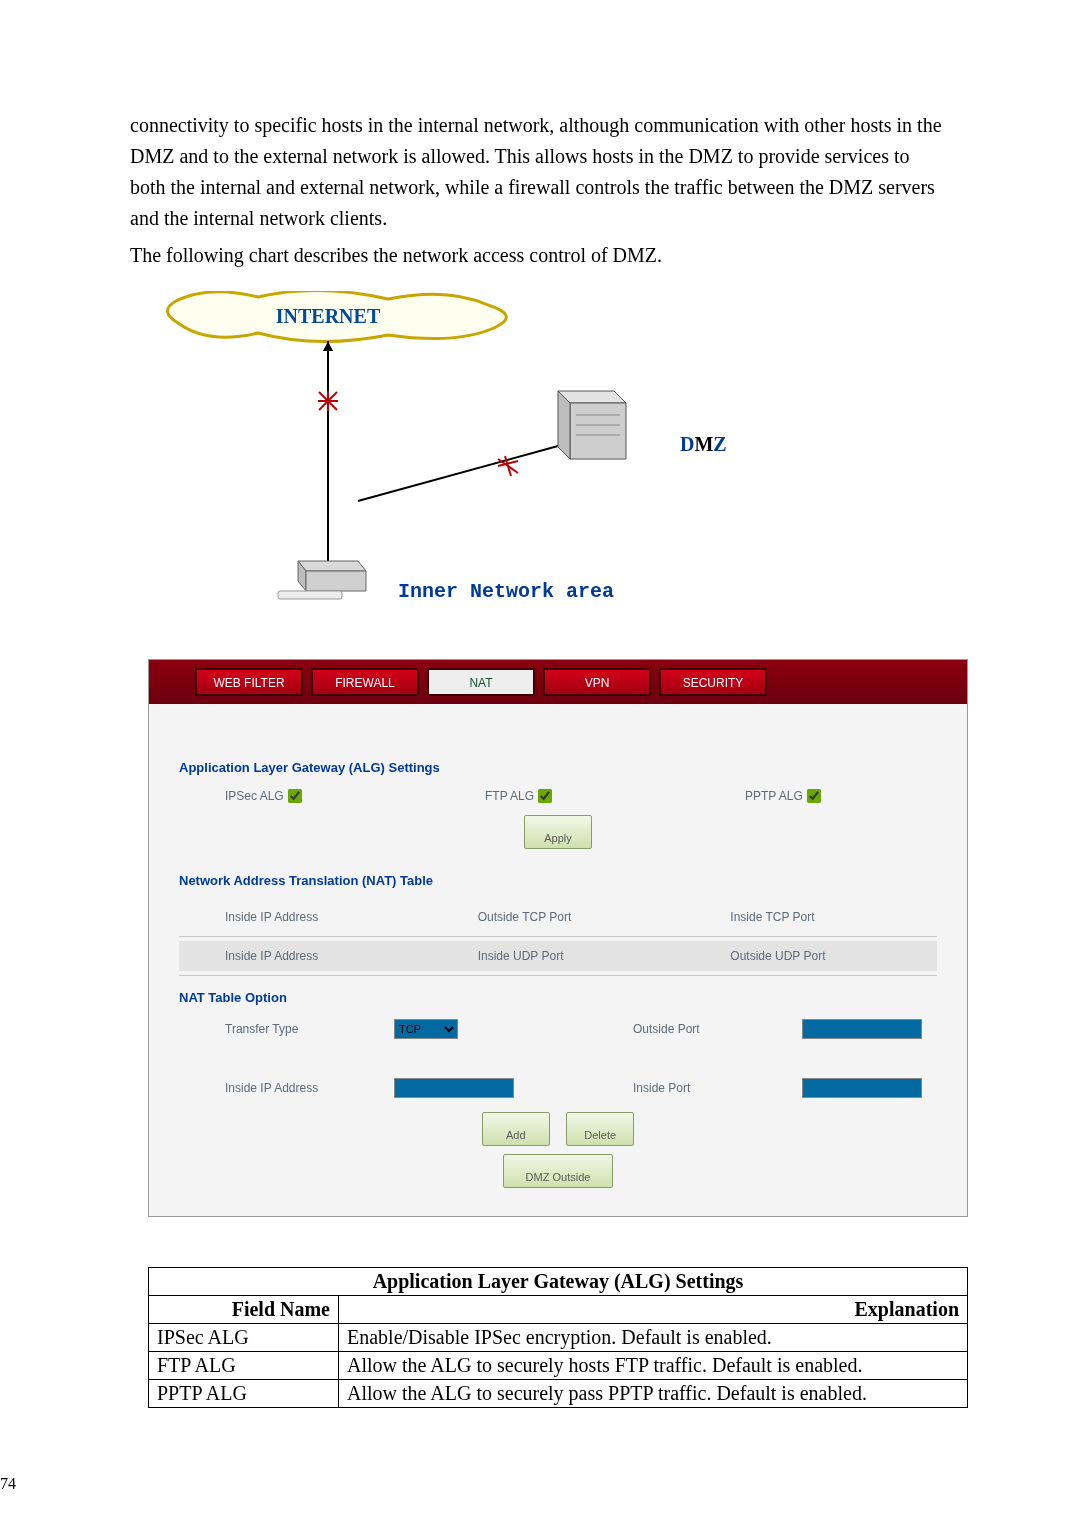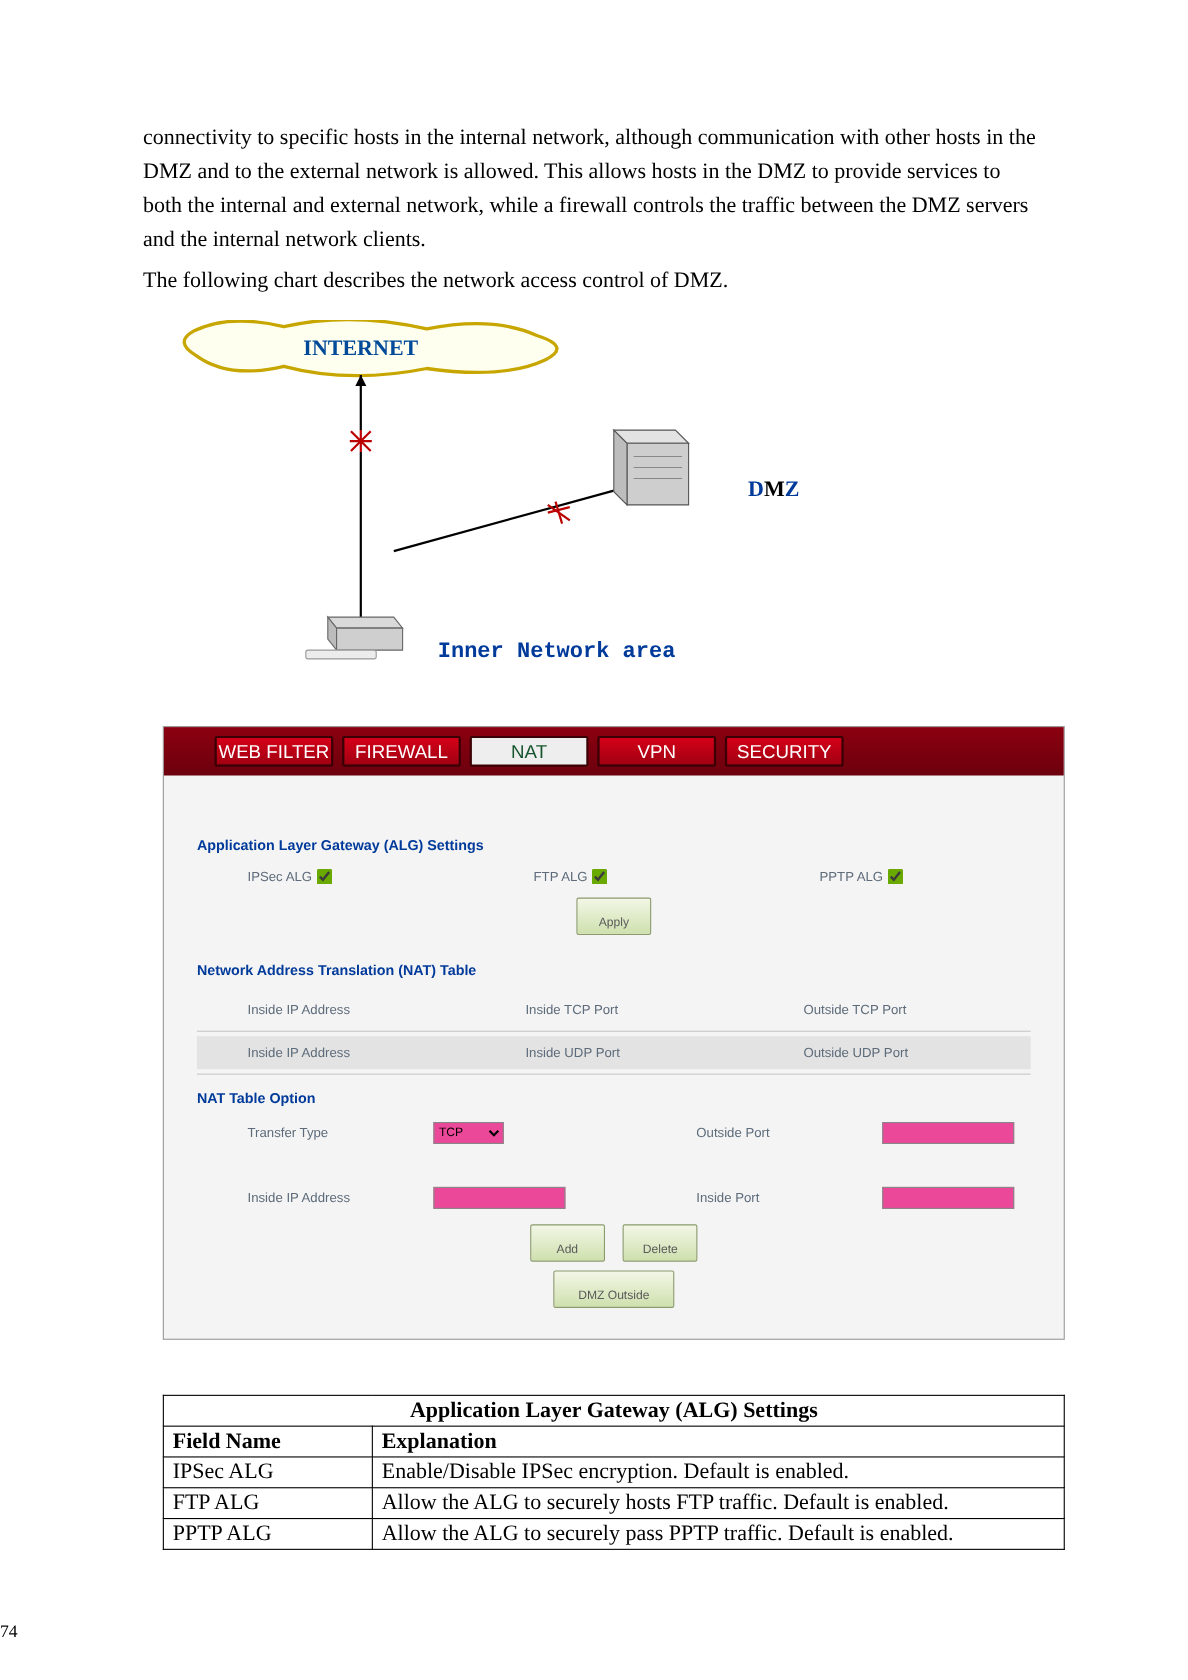--- a/index.html
+++ b/index.html
@@ -4,50 +4,50 @@
 <style>
   * { box-sizing: border-box; margin: 0; padding: 0; }
   body { background: #fff; font-family: "Times New Roman", serif; width: 1080px; height: 1527px; position: relative; }
   .page { padding: 110px 130px 0 130px; }
   .para { font-size: 20px; line-height: 1.55; color: #000; margin-bottom: 6px; }
   .diagram-box { margin: 20px 0 34px 18px; }
   .diagram-svg { width: 580px; height: 330px; }
   
   .config-panel { width: 820px; margin: 0 0 50px 18px; border: 1px solid #999; background: #f4f4f4; }
   .tabs-bar { width: 100%; height: 44px; background: linear-gradient(#8b0010,#6d000d); display: flex; align-items: center; padding-left: 46px; gap: 8px; }
-  .tab { width: 108px; height: 28px; line-height: 26px; text-align: center; font-family: Arial, sans-serif; font-size: 17px; border: 2px solid #3a0006; border-radius: 2px; cursor: pointer; }
+  .tab { width: 108px; height: 28px; line-height: 26px; text-align: center; font-family: Arial, sans-serif; font-size: 12px; border: 2px solid #3a0006; border-radius: 2px; cursor: pointer; }
   .tab.inactive { background: linear-gradient(#d40018,#a10012); color: #fff; }
   .tab.active { background: #eeeeee; color: #14532d; }
   .panel-body { padding: 56px 30px 24px 30px; font-family: Arial, Verdana, sans-serif; }
   .section-title { color: #003a9a; font-size: 13px; font-weight: bold; margin: 0 0 14px 0; }
   .alg-row { display: flex; align-items: center; padding-left: 46px; }
   .alg-item { display: flex; align-items: center; gap: 4px; color: #5d6b7a; font-size: 12px; }
   .alg-item:nth-child(1){ width: 260px; }
   .alg-item:nth-child(2){ width: 260px; }
   .apply-row { text-align: center; margin: 12px 0 24px 0; }
   .btn { display: inline-block; min-width: 68px; height: 22px; font-size: 11px; color: #5a5a5a; border: 1px solid #8a9a6a; background: linear-gradient(#f2f7e6,#cfe0ae); border-radius: 2px; cursor: pointer; padding: 16px 10px; }
   .nat-table { width: 100%; }
   .nat-head, .nat-row { display: flex; }
   .nat-head div, .nat-row div { flex: 1; font-size: 12px; color: #5d6b7a; padding: 8px 4px 8px 46px; }
   .nat-head { background: #f4f4f4; }
   .nat-row { background: #e3e3e3; }
   .hr { height: 1px; background: #c8c8c8; margin: 4px 0; }
   .opt-grid { display: grid; grid-template-columns: 130px 200px 130px 130px; column-gap: 30px; row-gap: 10px; padding-left: 46px; font-size: 12px; color: #5d6b7a; align-items: center; gap: 39px; }
-  .select, .tinput { height: 20px; font-size: 11px; border: 1px solid #888; background: #ec4899; }
+  .select, .tinput { height: 20px; font-size: 11px; border: 1px solid #888; background: #0369a1; }
   .select { width: 64px; }
   .tinput { width: 120px; }
   .btn-row { text-align: center; margin: 14px 0 6px 0; }
   .btn-row .btn { margin: 0 6px; }
   .dmz-row { text-align: center; margin: 8px 0 4px 0; }
   .cb { width: 14px; height: 14px; accent-color: #6aaa00; }
   
   .exp-table { width: 820px; border-collapse: collapse; margin: 0 0 0 18px; font-size: 20px; }
   .exp-table th, .exp-table td { border: 1px solid #000; padding: 2px 8px; vertical-align: top; }
   .exp-table .hdr { text-align: center; font-weight: bold; }
-  .exp-table .sub { text-align: left; font-weight: bold; }
+  .exp-table .sub { text-align: right; font-weight: bold; }
   .pagenum { position: absolute; left: 0; right: 0; bottom: 34px; font-size: 16px; }
 </style>
 </head>
 <body>
 
 <div class="page">
   <p class="para">connectivity to specific hosts in the internal network, although communication with other hosts in the DMZ and to the external network is allowed. This allows hosts in the DMZ to provide services to both the internal and external network, while a firewall controls the traffic between the DMZ servers and the internal network clients.</p>
   <p class="para">The following chart describes the network access control of DMZ.</p>
 
   <div class="diagram-box">
@@ -125,22 +125,22 @@
         </div>
       </div>
       <div class="apply-row">
         <button class="btn">Apply</button>
       </div>
 
       <div class="section-title">Network Address Translation (NAT) Table</div>
       <div class="nat-table">
         <div class="nat-head">
           <div>Inside IP Address</div>
+          <div>Outside TCP Port</div>
           <div>Inside TCP Port</div>
-          <div>Outside TCP Port</div>
         </div>
         <div class="hr"></div>
         <div class="nat-row">
           <div>Inside IP Address</div>
           <div>Inside UDP Port</div>
           <div>Outside UDP Port</div>
         </div>
       </div>
       <div class="hr"></div>
 

